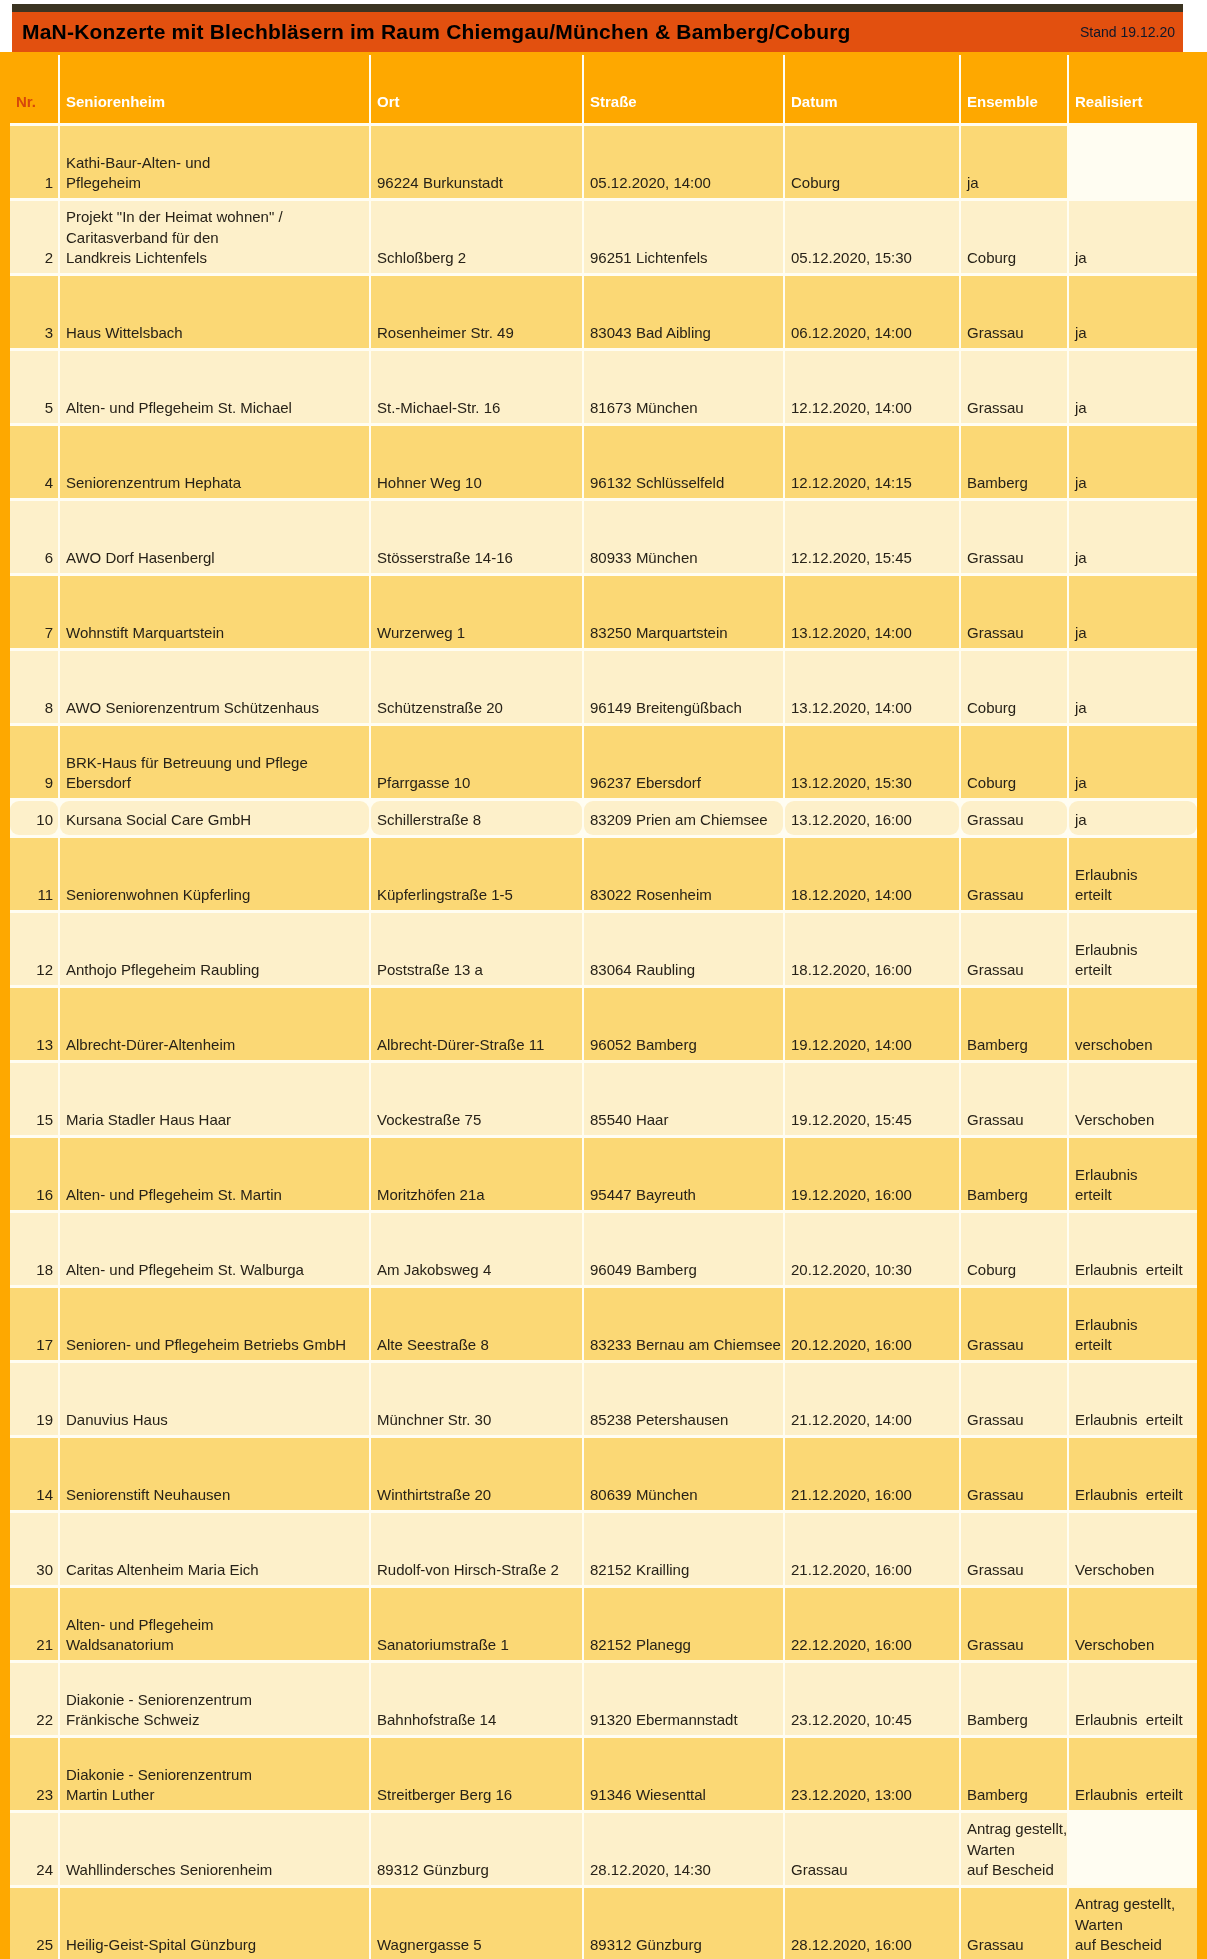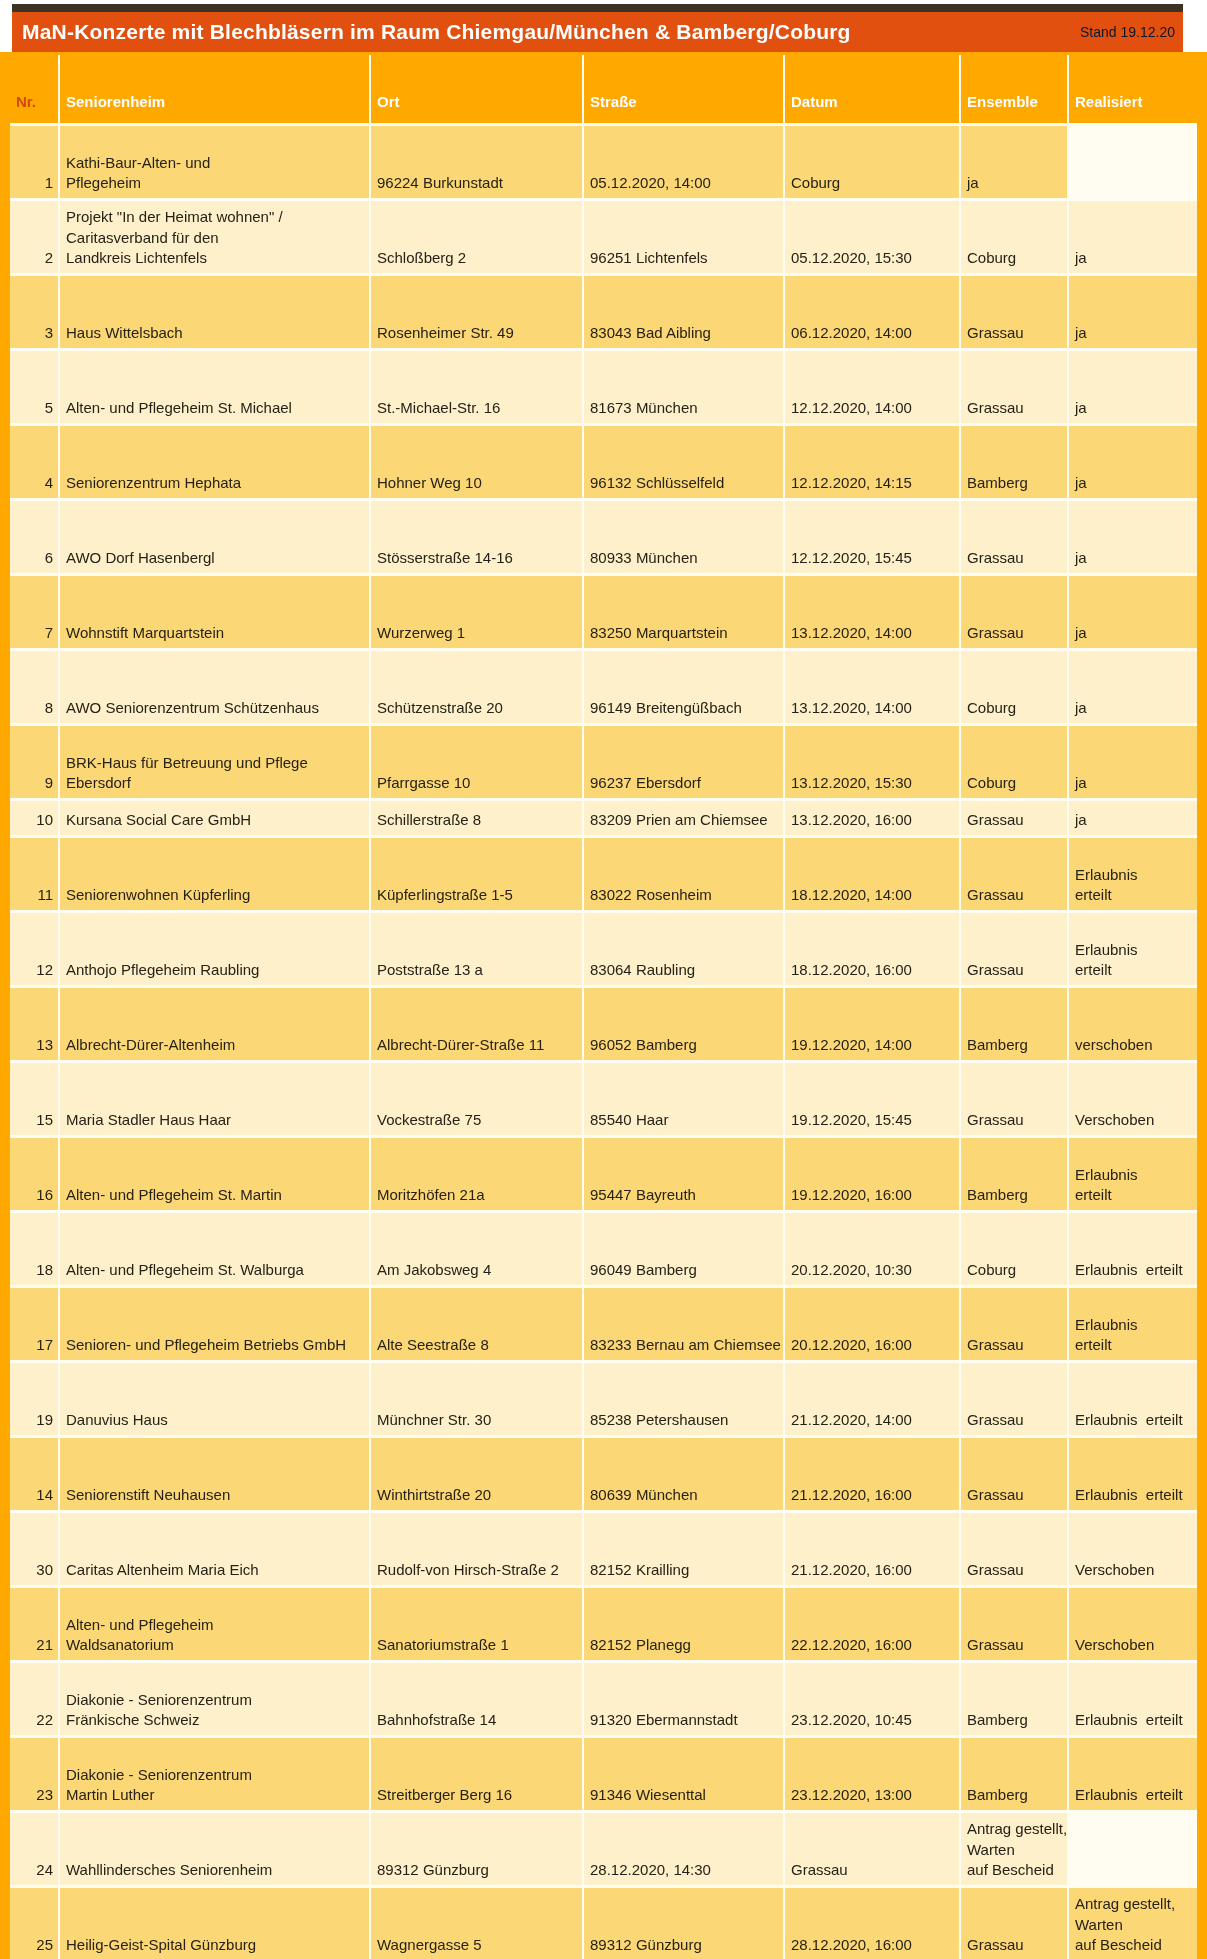--- a/index.html
+++ b/index.html
@@ -2,42 +2,42 @@
 <html><head>
 <meta charset="utf-8">
 <style>
   html,body{margin:0;padding:0;background:#ffffff;}
   body{width:1207px;font-family:"Liberation Sans", sans-serif;-webkit-font-smoothing:antialiased;}
 
   
   .top-area{background:#ffffff;padding-top:4px;}
   .top-darkbar{height:8px;background:#3b3422;margin:0 24px 0 12px;}
   .banner{margin:0 24px 0 12px;height:40px;background:#e2500f;display:flex;align-items:center;justify-content:space-between;padding:0 8px 0 10px;box-sizing:border-box;}
-  .banner-title{color:#ffffff;font-size:21px;font-weight:bold;letter-spacing:.2px;white-space:nowrap;overflow:hidden;}
+  .banner-title{color:#000000;font-size:21px;font-weight:bold;letter-spacing:.2px;white-space:nowrap;overflow:hidden;}
   .banner-stand{color:#0f172a;font-size:14px;white-space:nowrap;padding-left:14px;}
 
   
   .page{background:#fea800;padding:3px 10px 14px 10px;}
   .sheet{background:#fffdf2;}
 
   .grid{display:grid;grid-template-columns:48px 309px 211px 199px 174px 106px 1fr;column-gap:2px;}
 
   
   .thead{margin-bottom:3px;}
   .thead .cell{background:#fea800;height:68px;display:flex;align-items:flex-end;padding:0 4px 13px 6px;box-sizing:border-box;color:#ffffff;font-weight:bold;font-size:15px;overflow:hidden;white-space:pre;}
   .thead .cell:first-child{color:#d6470b;}
 
   
   .row{margin-bottom:3px;}
   .row .cell{min-height:72px;display:flex;align-items:flex-end;padding:0 4px 5px 6px;box-sizing:border-box;font-size:15px;color:#272218;line-height:1.35;overflow:hidden;white-space:pre;}
   .row.dark .cell{background:#fbd875;}
   .row.light .cell{background:#fdf0ca;}
   .row .cell.nr-cell{justify-content:flex-end;padding-right:5px;}
   
-  .tbody .row:nth-child(10) .cell{min-height:34px;}
+  .tbody .row:nth-child(10) .cell{min-height:34px;border-radius:9px;}
 </style>
 </head>
 <body>
 
 <div class="top-area">
   <div class="top-darkbar"></div>
   <div class="banner">
     <div class="banner-title">MaN-Konzerte mit Blechbläsern im Raum Chiemgau/München &amp; Bamberg/Coburg</div>
     <div class="banner-stand">Stand 19.12.20</div>
   </div>

